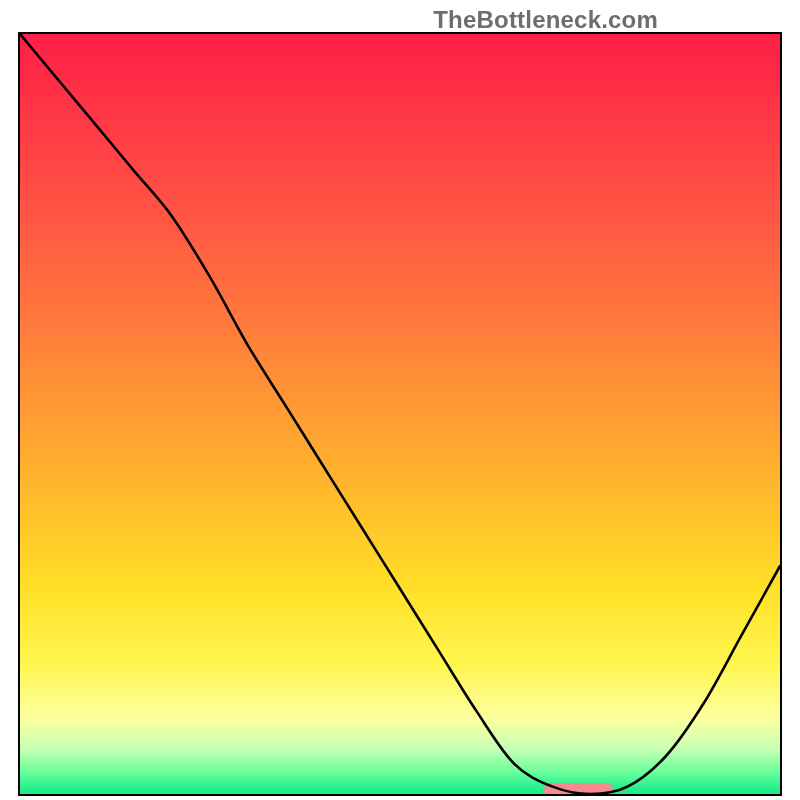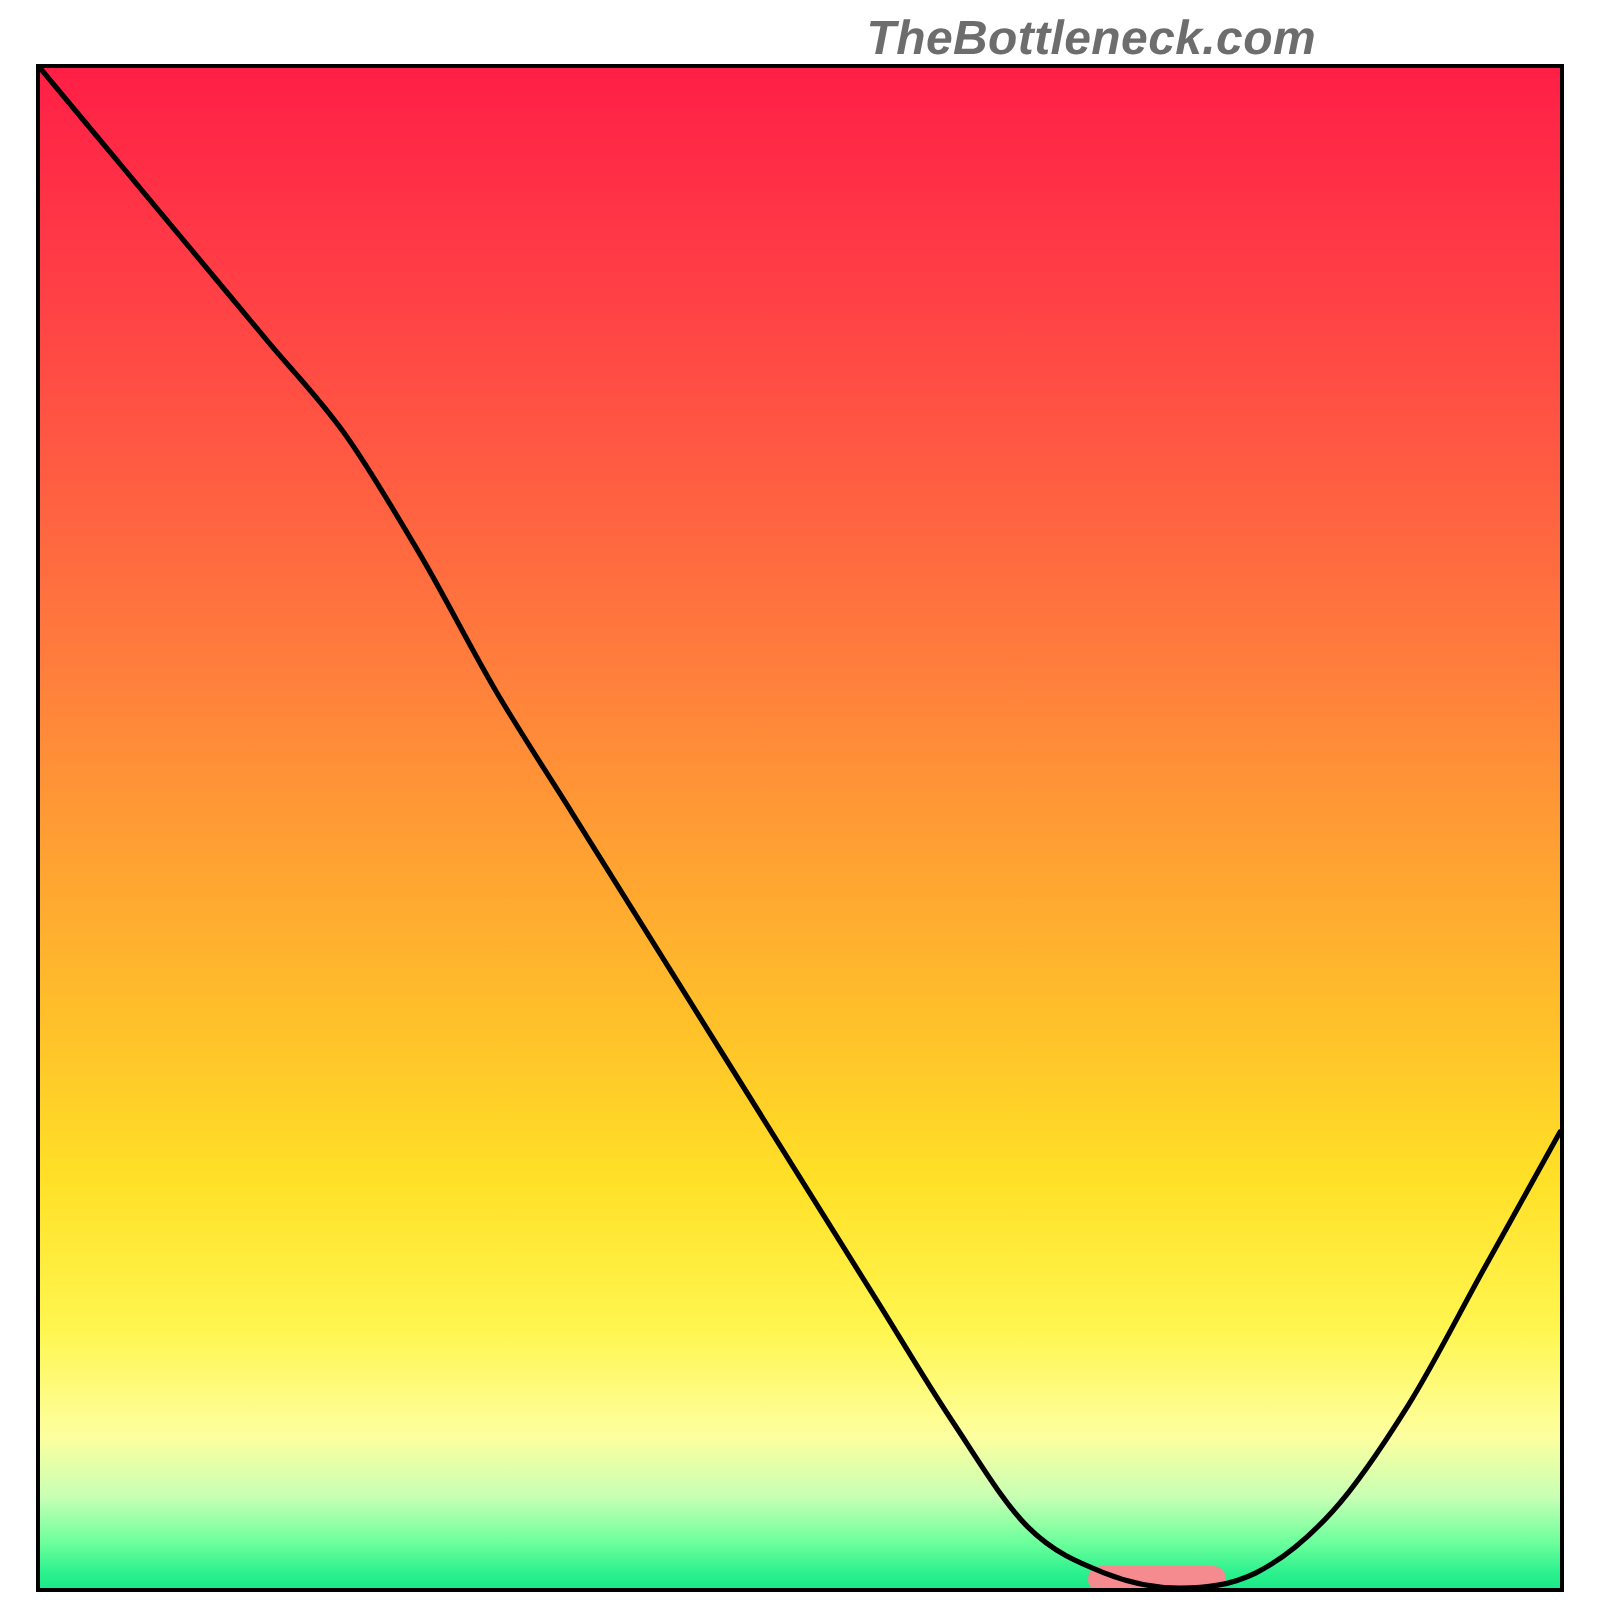--- a/index.html
+++ b/index.html
@@ -7,21 +7,20 @@
     padding: 0;
     width: 800px;
     height: 800px;
     background: #ffffff;
     font-family: Arial, Helvetica, sans-serif;
   }
   .wrap {
     width: 672px;
     height: 800px;
     position: relative;
-    font-style: italic;
   }
   .watermark {
     position: absolute;
     top: 6px;
     right: 14px;
     font-size: 24px;
     font-weight: 600;
     color: #6d6d6d;
     letter-spacing: 0.2px;
   }

